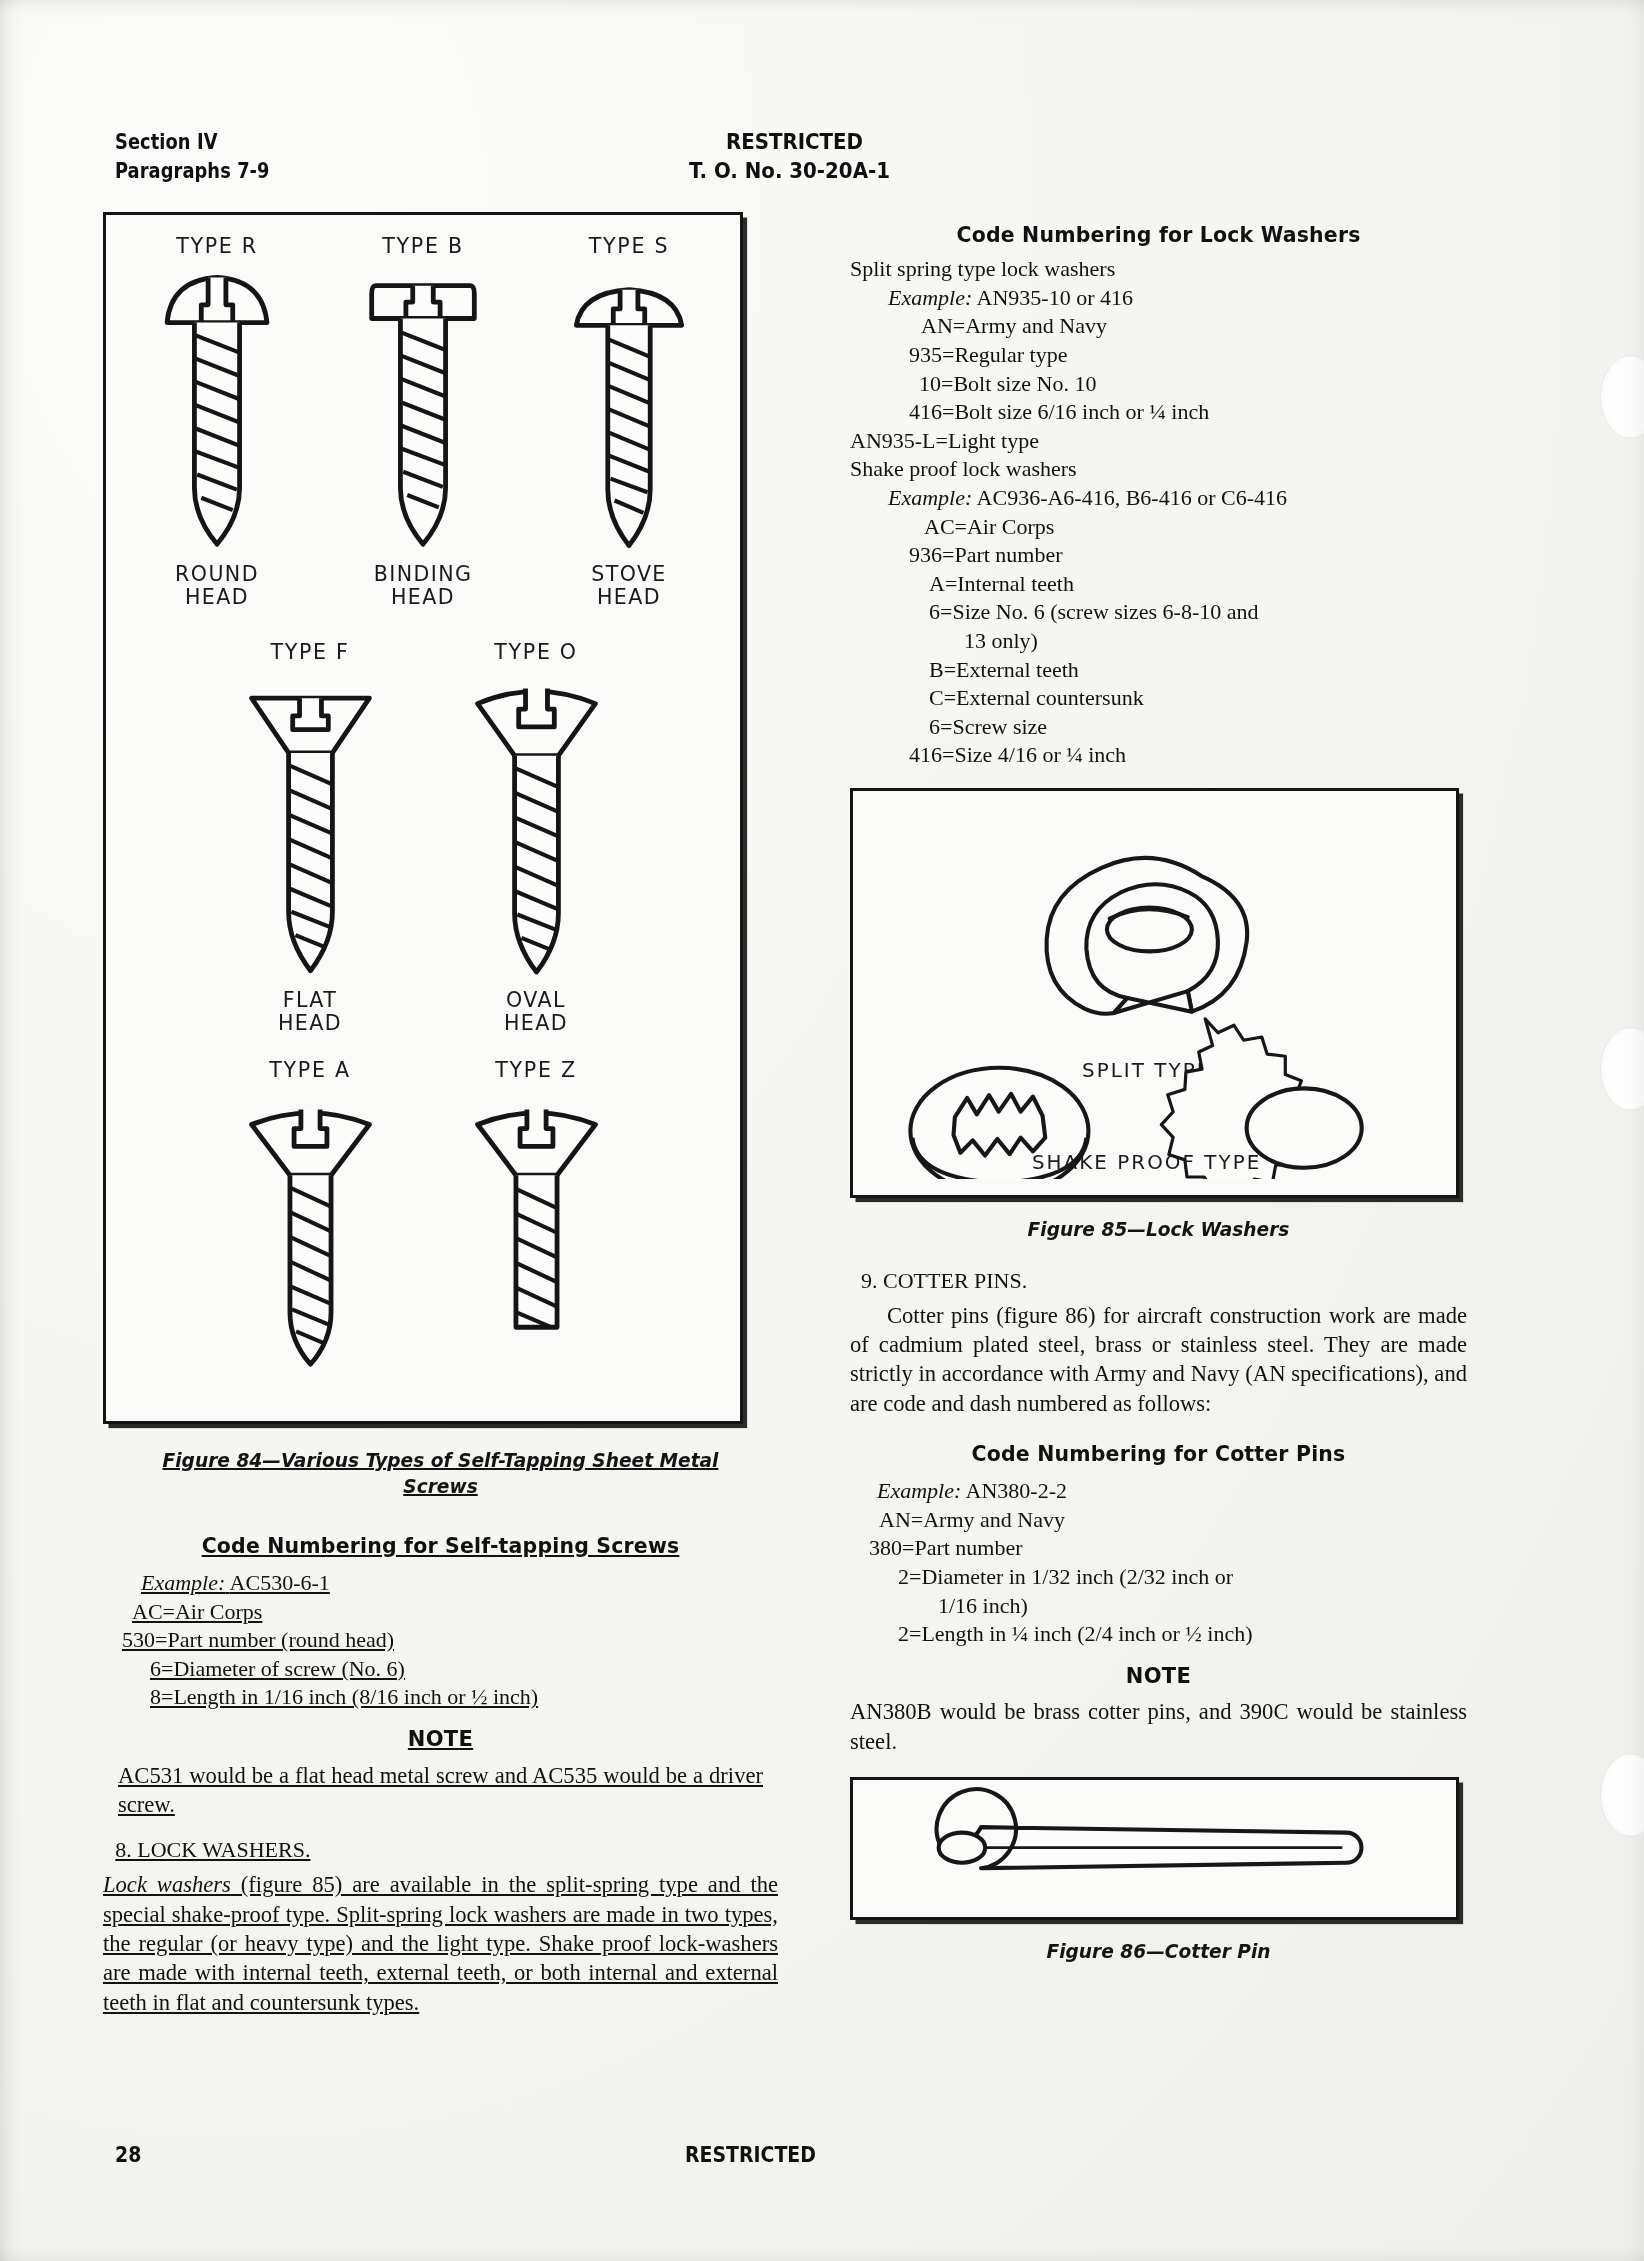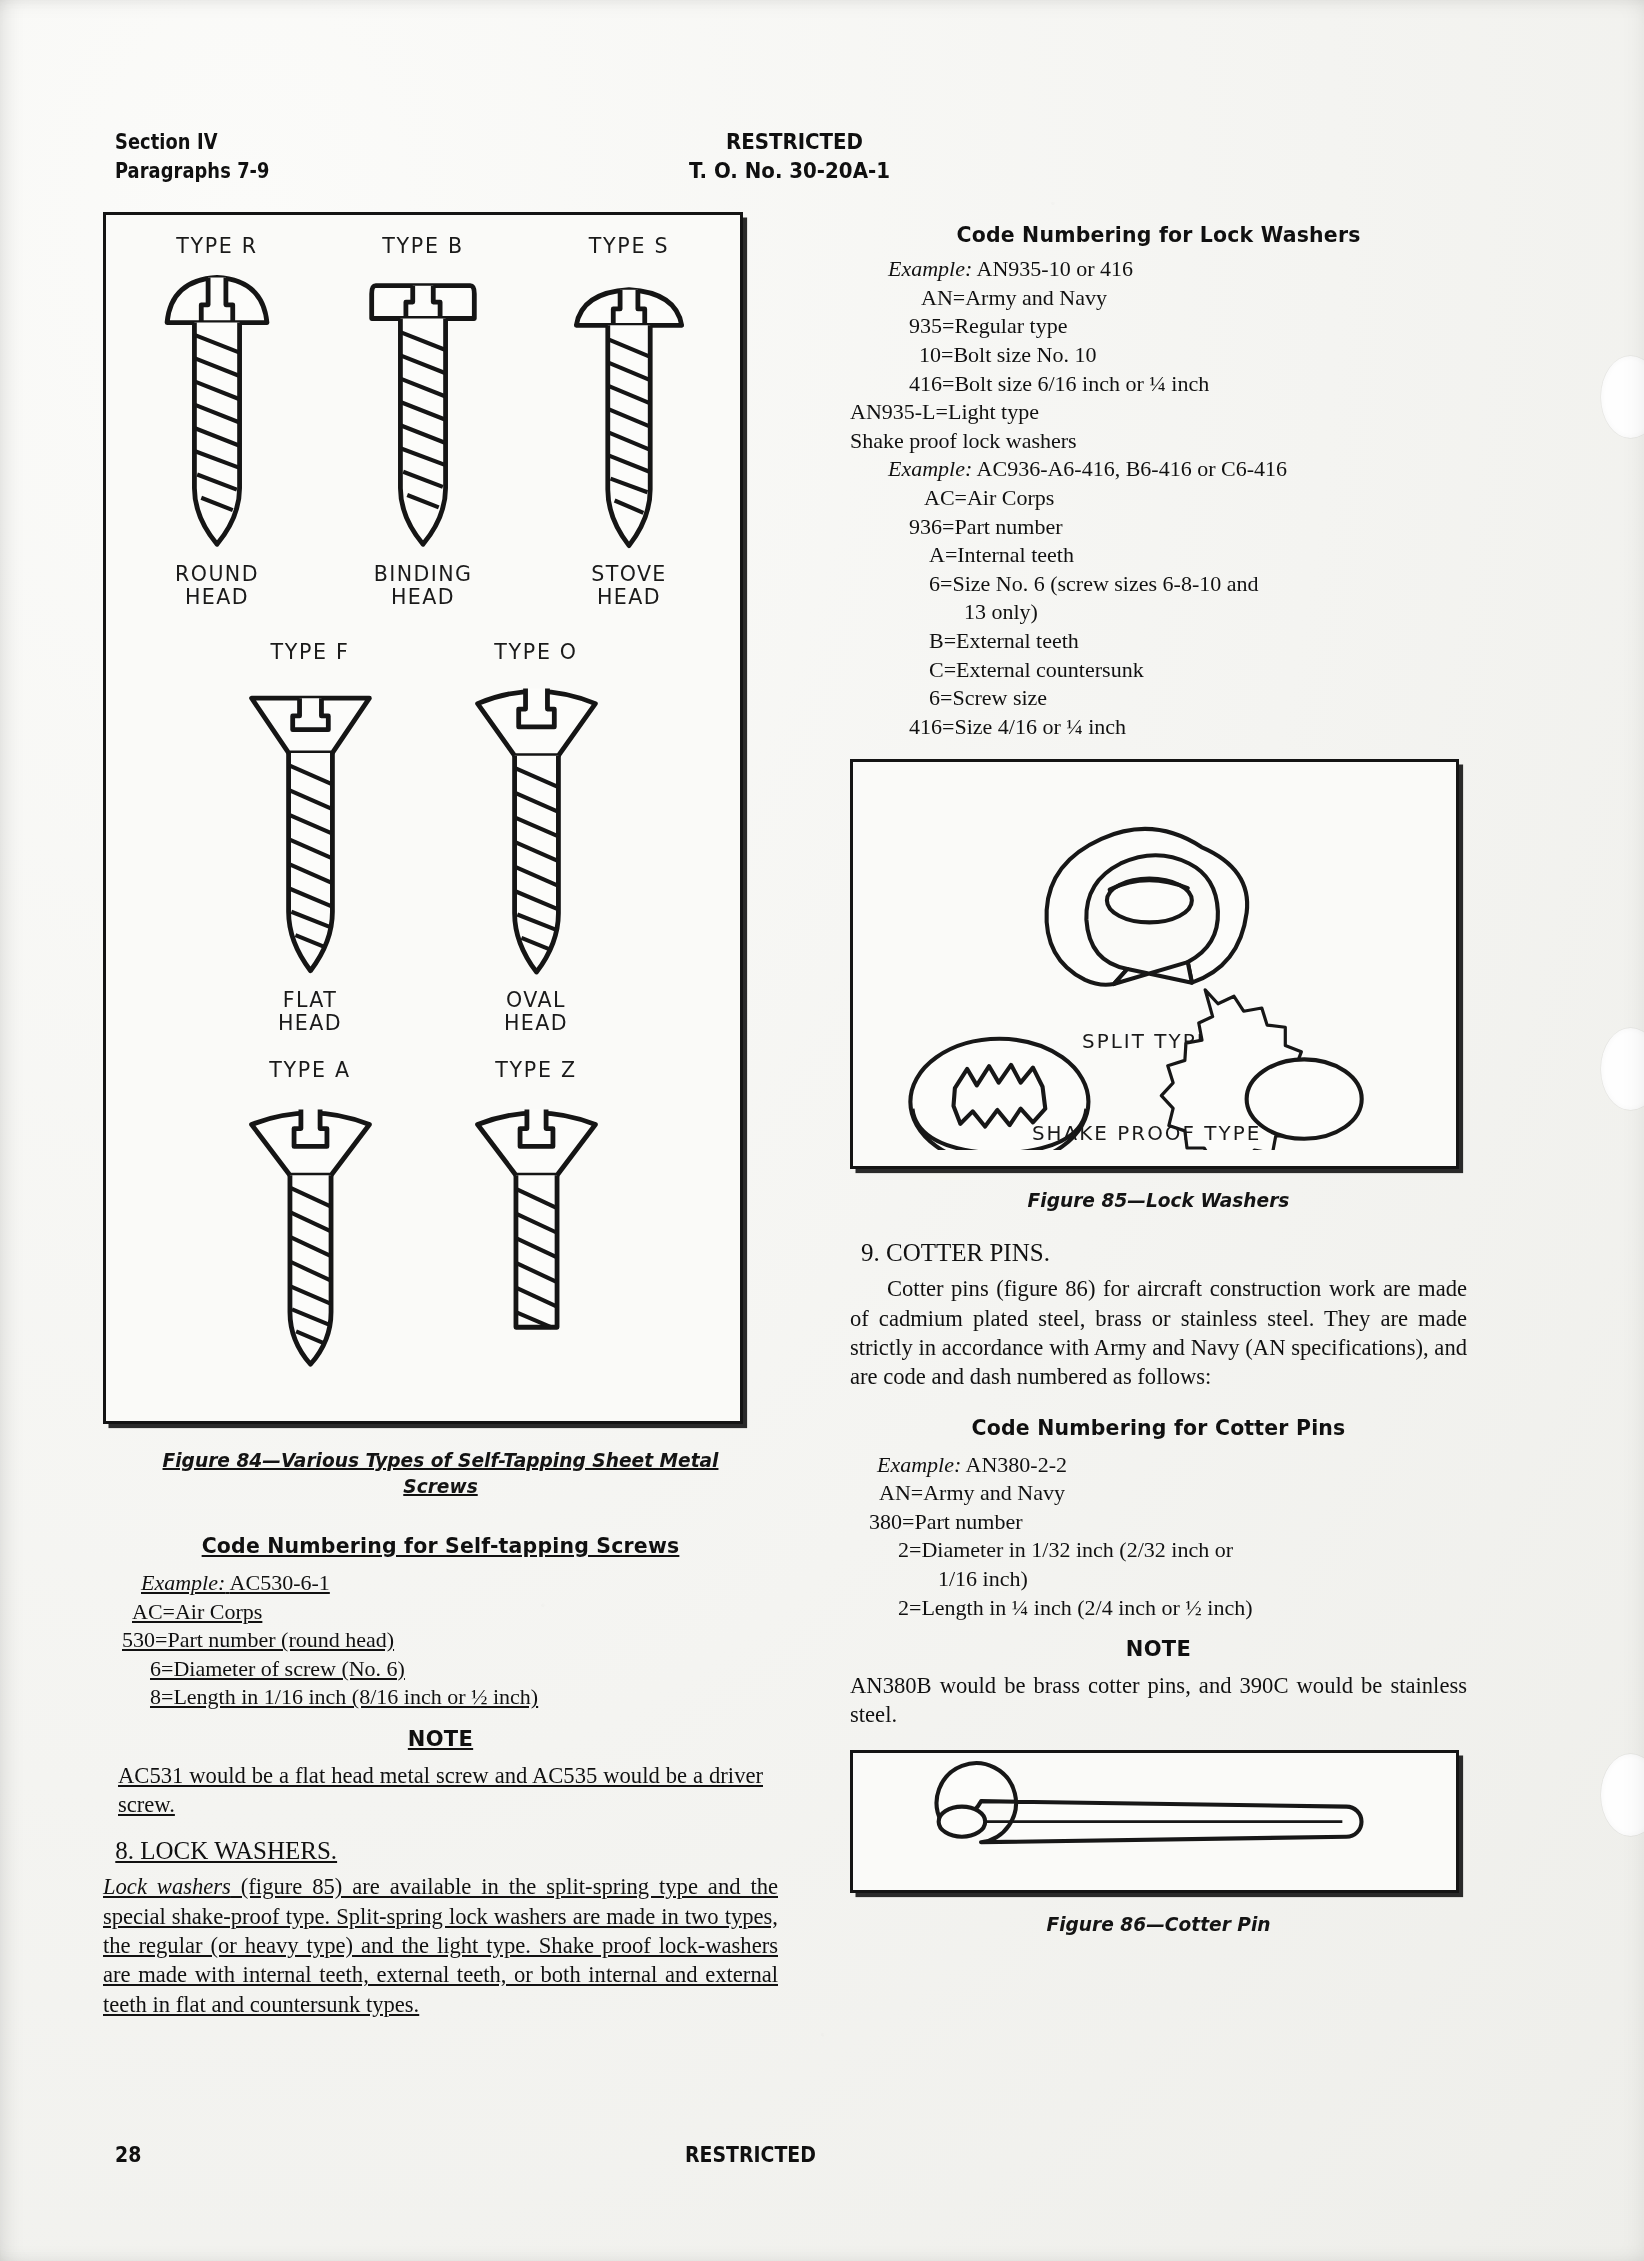--- a/index.html
+++ b/index.html
@@ -109,21 +109,21 @@
   .code-list .ln{ white-space:nowrap; }
   .ex{ font-style:italic; }
 
   .note-hd{
     font-family:"DejaVu Sans", sans-serif;
     font-weight:bold; font-size:21px; text-align:center;
     letter-spacing:0.3px; margin:15px 0 9.6px; color:#101010;
   }
   .para{ font-size:22.6px; line-height:1.30; text-align:justify; }
   .para.j{ text-align:justify; text-align-last:left; }
-  .subhead{ font-size:25px; margin-top:18px; }
+  .subhead{ font-size:22px; margin-top:18px; }
   .indent{ text-indent:37px; }
 
   
   .fig85{
     border:3.4px solid #141414;
     width:603px; height:404px;
     background:#fafaf8; position:relative;
     margin-top:18px;
     box-shadow: 4.8px 4.8px 0 -0.7px rgba(20,20,20,.9);
   }
@@ -366,20 +366,21 @@
     <div class="para j" style="margin-top:6.9px;">
       <span class="ex">Lock washers</span><span> (figure 85) are available in the split-spring type and the special shake-proof type. Split-spring lock washers are made in two types, the regular (or heavy type) and the light type. Shake proof lock-washers are made with internal teeth, external teeth, or both internal and external teeth in flat and countersunk types.</span>
     </div>
   </div>
 
   <div class="col-right">
 
     <div class="sec-head" style="margin-top:0;">Code Numbering for Lock Washers</div>
 
     <div class="code-list" style="margin-top:8.2px;">
+      <div class="ln">Split spring type lock washers</div>
       <div class="ln" style="padding-left:38px;">
         <span class="ex">Example:</span>
         <span>AN935-10 or 416</span>
       </div>
       <div class="ln" style="padding-left:71px;">AN=Army and Navy</div>
       <div class="ln" style="padding-left:59px;">935=Regular type</div>
       <div class="ln" style="padding-left:69px;">10=Bolt size No. 10</div>
       <div class="ln" style="padding-left:59px;">416=Bolt size 6/16 inch or ¼ inch</div>
       <div class="ln">AN935-L=Light type</div>
       <div class="ln">Shake proof lock washers</div>

